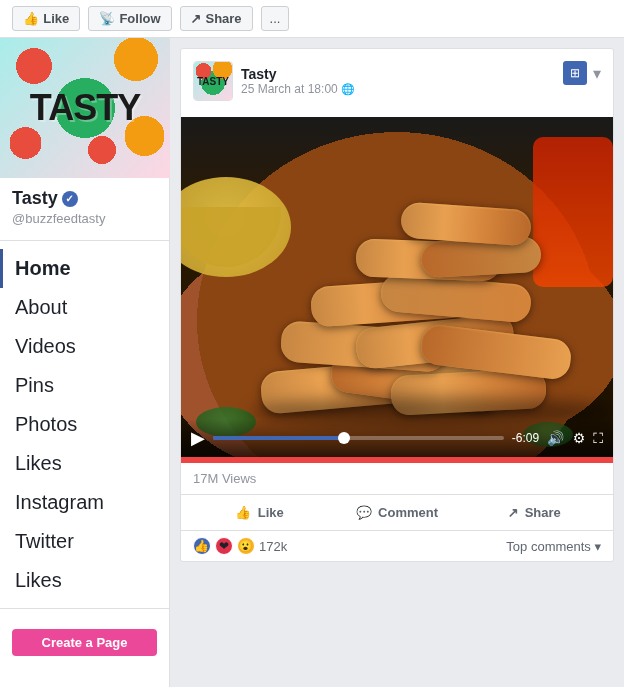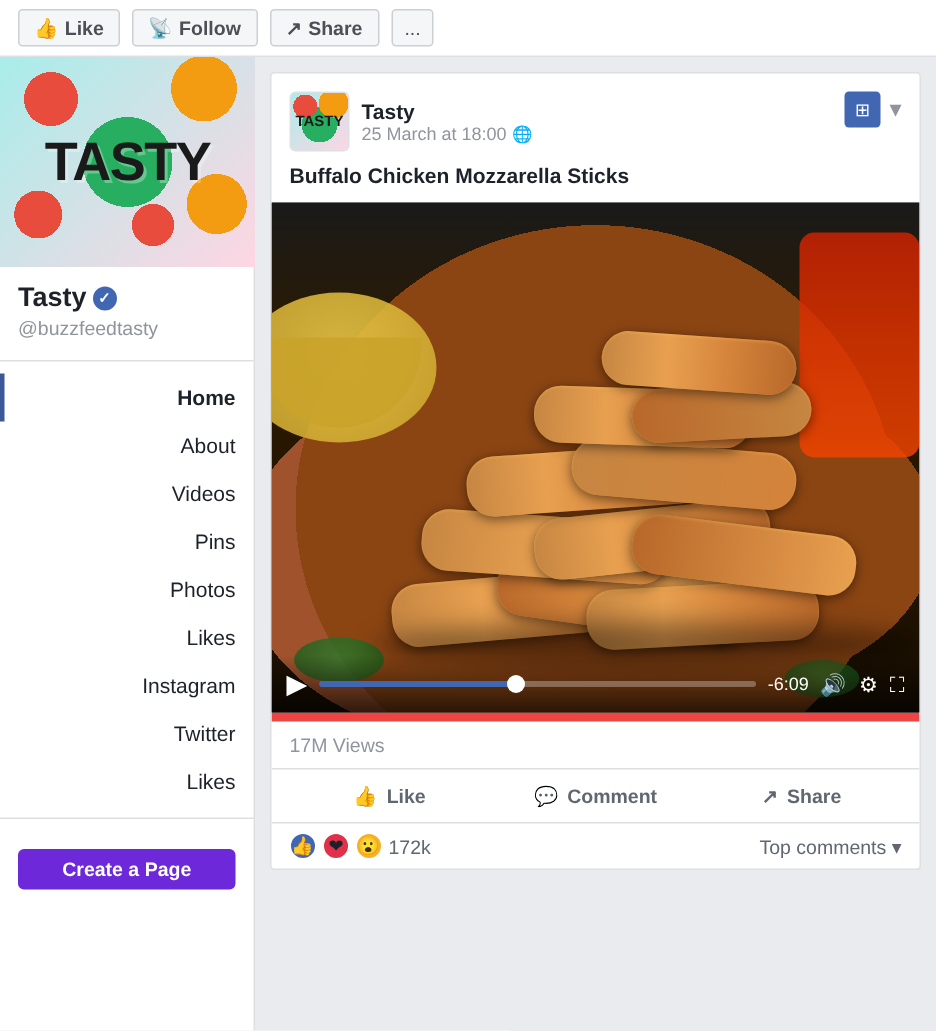--- a/index.html
+++ b/index.html
@@ -126,33 +126,32 @@
       margin: 8px 0;
     }
     .sidebar-nav {
       list-style: none;
     }
     .sidebar-nav li a {
       display: block;
       padding: 8px 12px;
       color: #1d2129;
       text-decoration: none;
-      font-size: 14px;
+      font-size: 20px;
       border-left: 3px solid transparent;
-      text-align: right;
     }
     .sidebar-nav li.active a {
       border-left: 3px solid #3b5998;
       font-weight: 600;
       color: #1d2129;
     }
     .create-page-btn {
       margin: 12px;
       padding: 6px 12px;
-      background: #6d28d9;
+      background: #ec4899;
       color: #fff;
       border: none;
       border-radius: 4px;
       font-size: 13px;
       font-weight: 600;
       cursor: pointer;
       width: calc(100% - 24px);
       text-align: center;
     }
 
@@ -519,21 +518,20 @@
         </div>
         <div class="post-header-actions">
           <div class="bookmark-btn">
             <span>⊞</span>
           </div>
           <div class="chevron-btn">▾</div>
         </div>
       </div>
 
       <div class="post-content">
-        <div class="post-title">Buffalo Chicken Mozzarella Sticks</div>
       </div>
 
       <div class="video-container">
         <div class="video-food-img">
 
           <div class="food-sticks">
 
             <div style="position:absolute;bottom:20px;left:15px;width:60px;height:30px;background:radial-gradient(circle,#2d7a2d,#1a5c1a);border-radius:50%;opacity:0.8;"></div>
             <div style="position:absolute;bottom:10px;right:40px;width:50px;height:25px;background:radial-gradient(circle,#2d7a2d,#1a5c1a);border-radius:50%;opacity:0.7;"></div>
 

